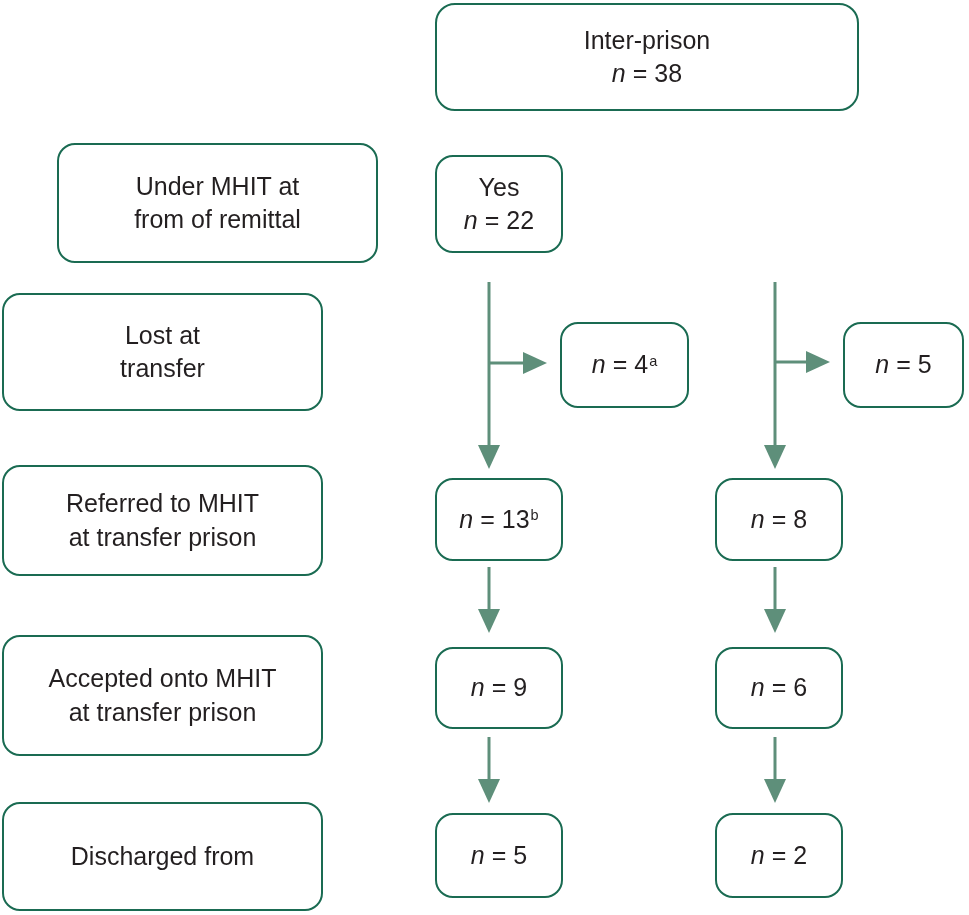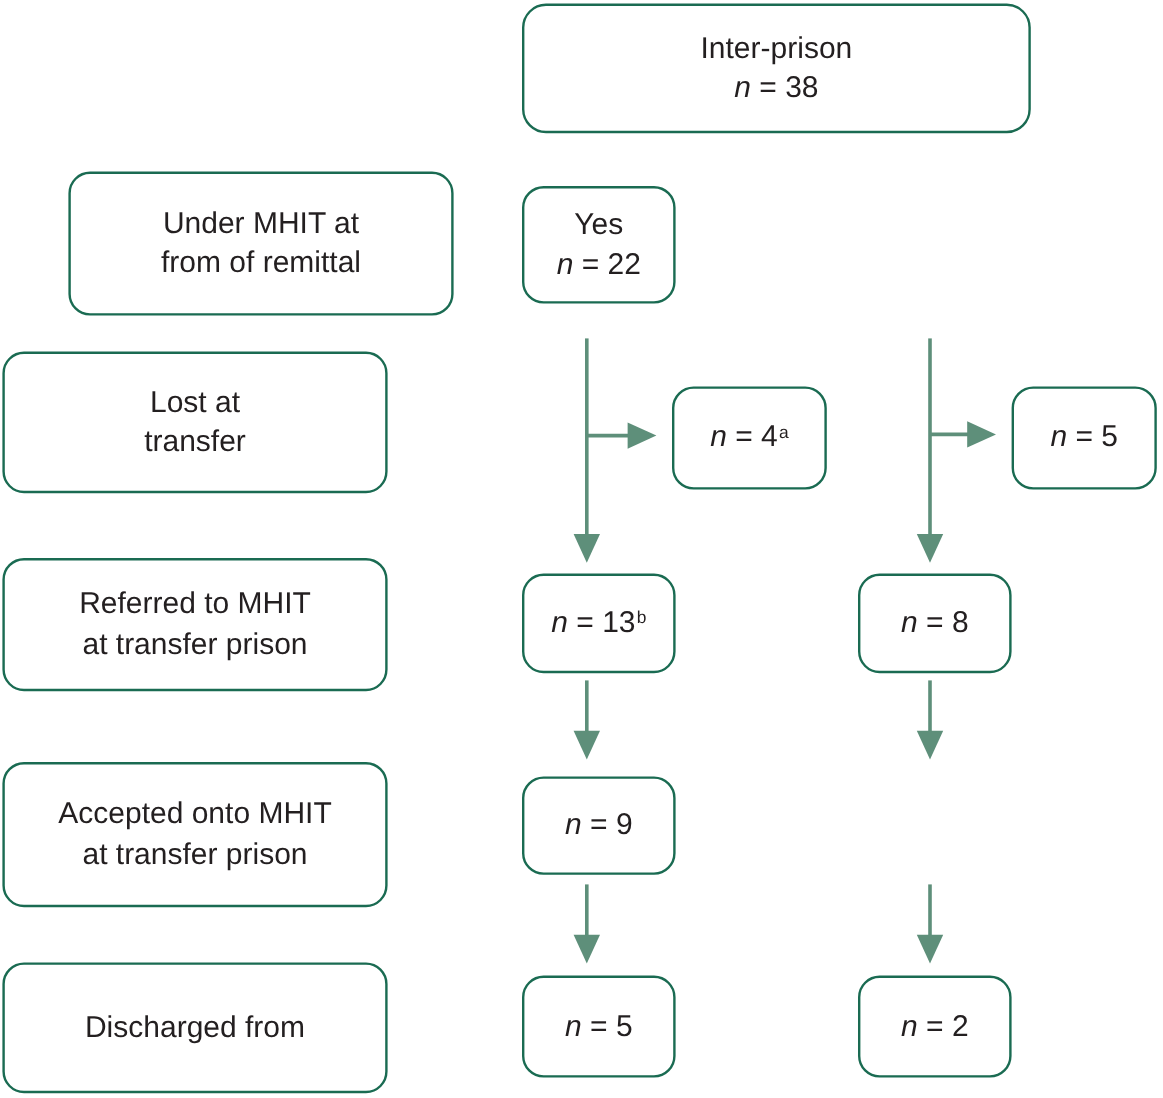--- a/index.html
+++ b/index.html
@@ -115,17 +115,20 @@
   <div class="box yes-dis">
     <div><span class="nsym">n</span><span class="nval">= 5</span></div>
   </div>
 
   <div class="box no-lost">
     <div><span class="nsym">n</span><span class="nval">= 5</span></div>
   </div>
   <div class="box no-ref">
     <div><span class="nsym">n</span><span class="nval">= 8</span></div>
   </div>
+  <div class="box no-acc">
+    <div><span class="nsym">n</span><span class="nval">= 6</span></div>
+  </div>
   <div class="box no-dis">
     <div><span class="nsym">n</span><span class="nval">= 2</span></div>
   </div>
 
 </div>
 
 </body></html>

